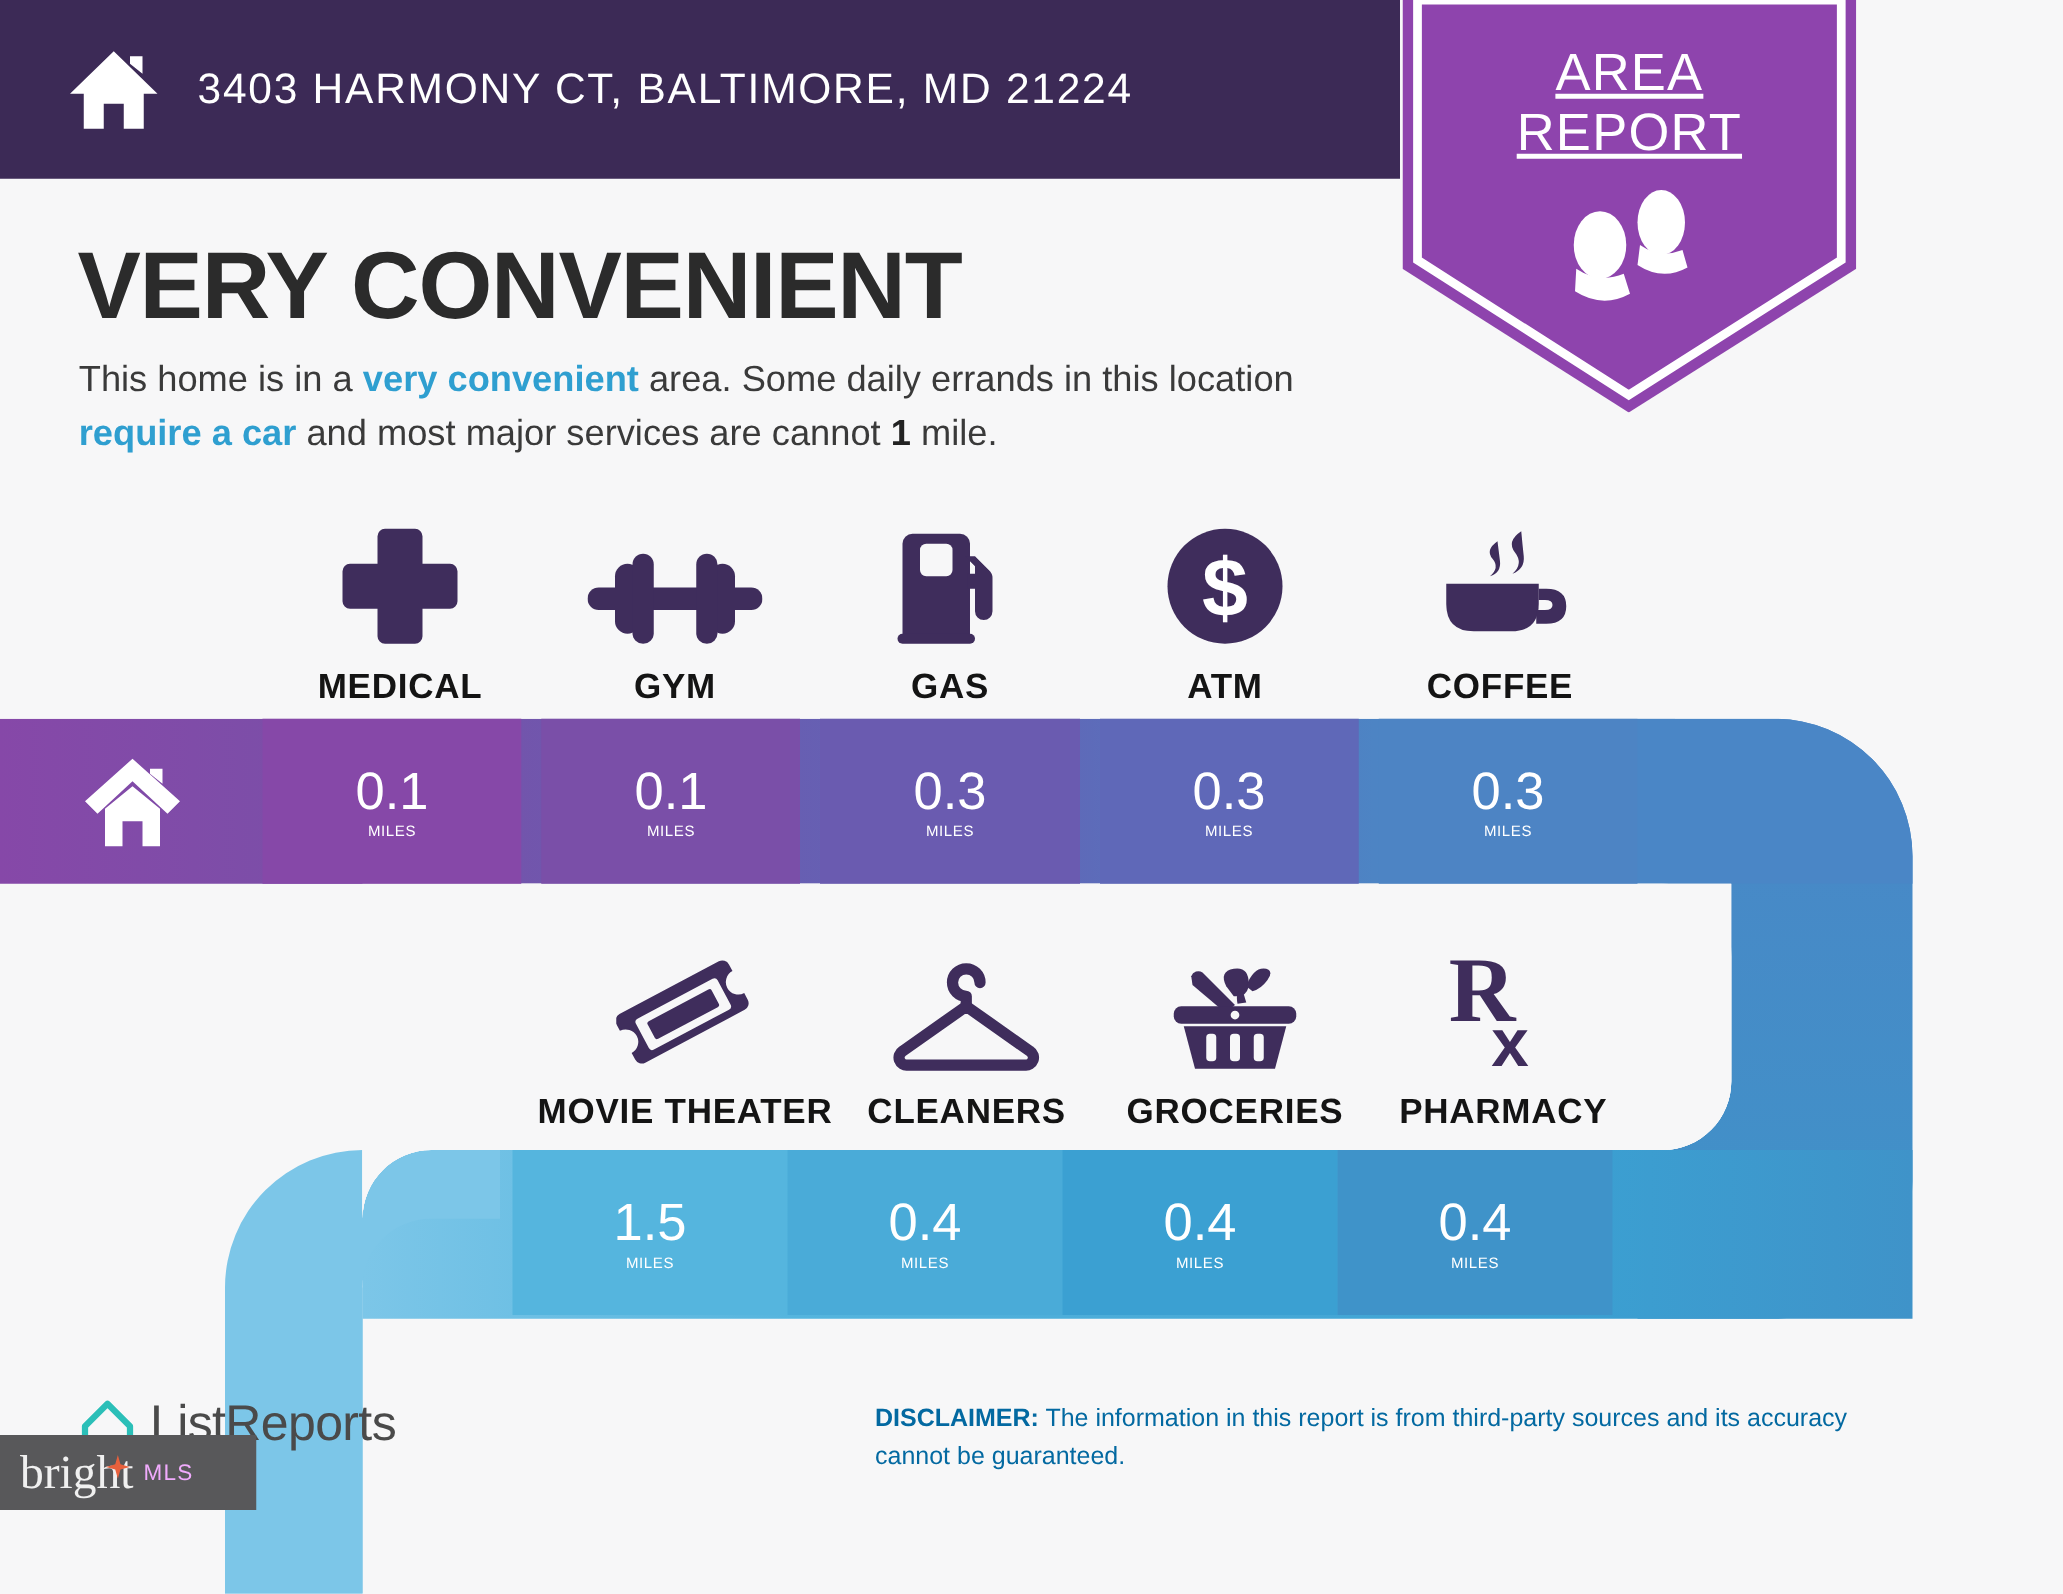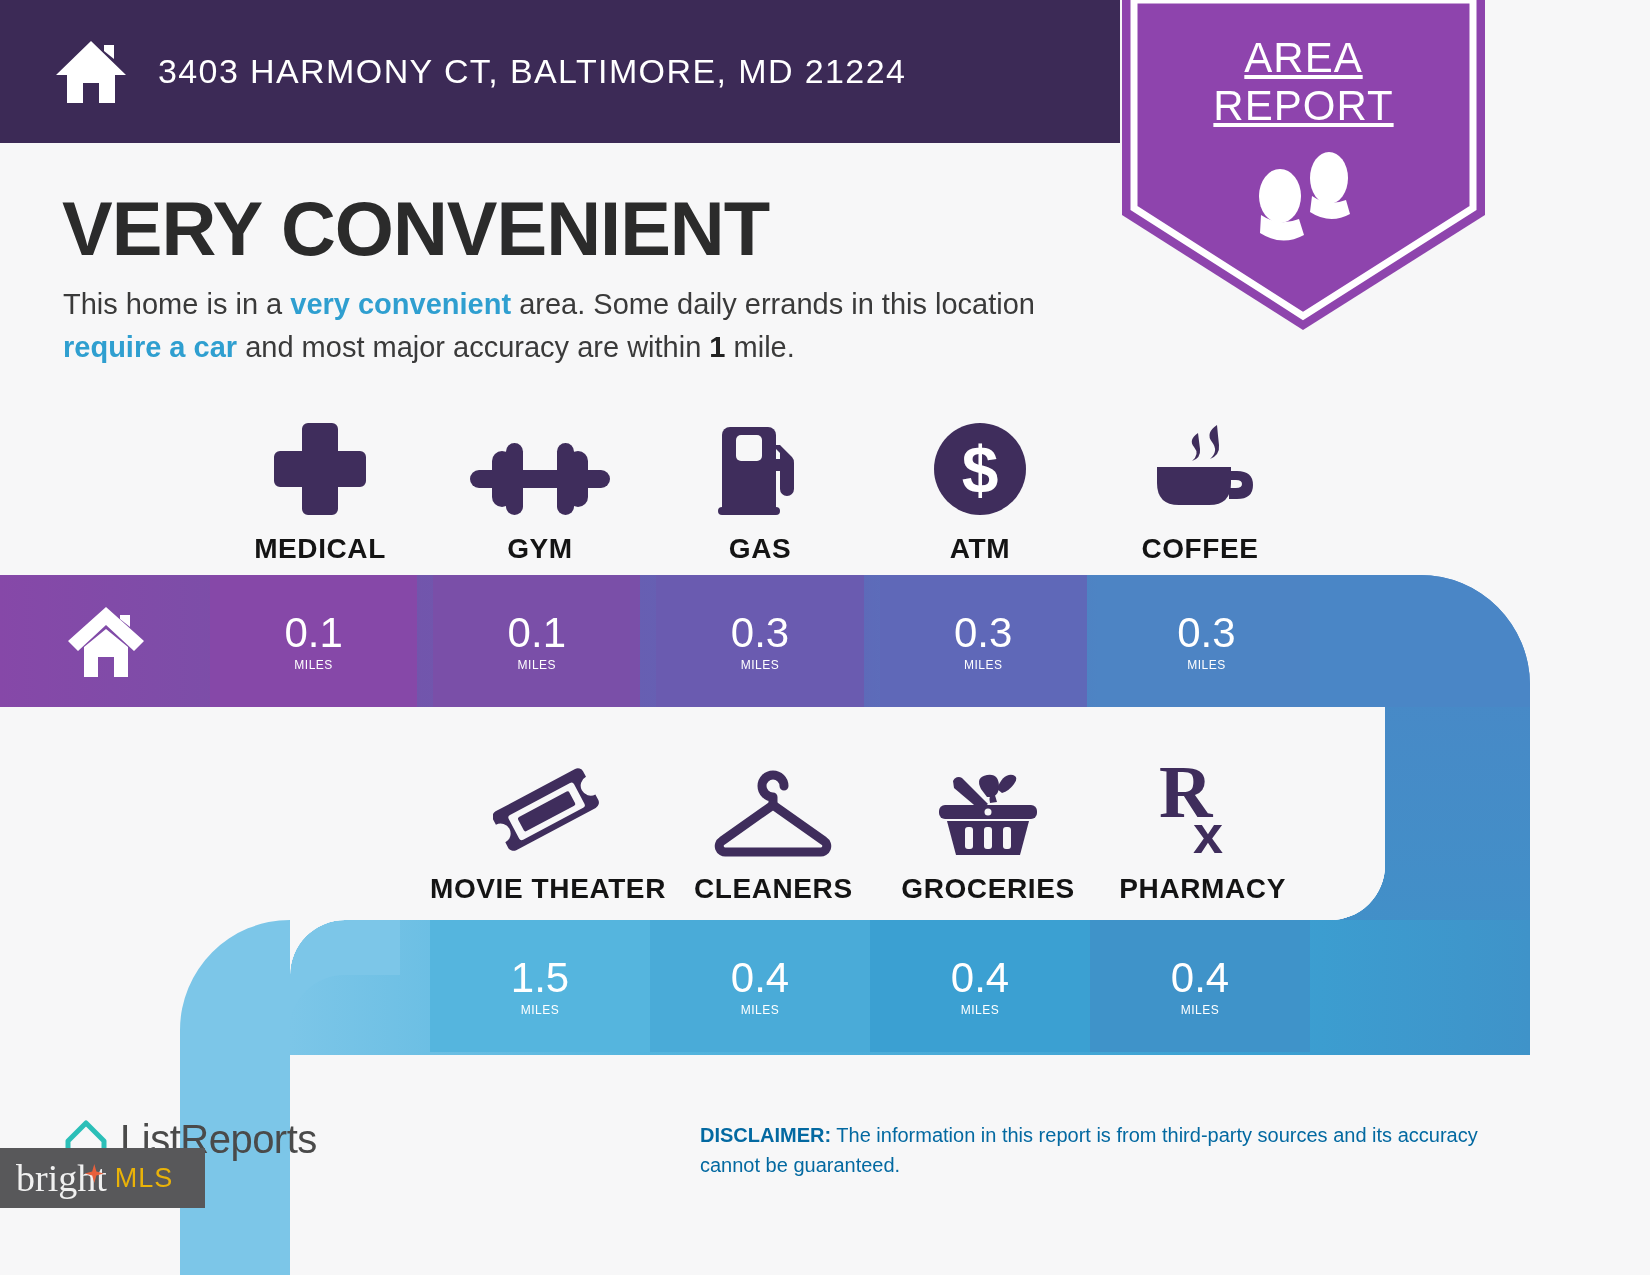--- a/index.html
+++ b/index.html
@@ -57,21 +57,21 @@
   .icon-glyph{ height:104px; display:flex; align-items:flex-end; justify-content:center; }
   .icon-glyph svg{ display:block; }
   .icon-label{
     margin-top:14px; font-size:28px; font-weight:bold;
     color:#141414; letter-spacing:.6px; white-space:nowrap;
   }
 
   
   .dist-row{ position:absolute; display:flex; }
   .dist-row.row1{ left:210px; top:575px; width:1100px; height:132px;gap:16px; }
-  .dist-row.row2{ left:430px; top:920px; width:880px; height:132px; }
+  .dist-row.row2{ left:410px; top:920px; width:880px; height:132px; }
   .dist-cell{
     flex:1 1 0; display:flex; flex-direction:column;
     align-items:center; justify-content:center; color:#fff;
   }
   .dist-value{ font-size:42px; line-height:46px; font-weight:300; }
   .dist-unit{ font-size:12px; letter-spacing:.5px; margin-top:2px; }
 
   .house-cell{
     position:absolute; left:0; top:575px; width:212px; height:132px;
     display:flex; align-items:center; justify-content:center;
@@ -81,21 +81,21 @@
   .listreports{
     position:absolute; left:62px; top:1115px;
     display:flex; align-items:center; gap:10px;
   }
   .lr-name{ font-size:40px; color:#4a4a4a; letter-spacing:-.5px; }
   .brightmls{
     position:absolute; left:0; top:1148px; width:205px; height:60px;
     background:#58585a; display:flex; align-items:center; padding-left:16px; gap:8px;
   }
   .bm-bright{ font-family:"Liberation Serif", serif; font-size:38px; color:#f0f0f0; position:relative; }
-  .bm-mls{ font-size:27px; color:#eab308; letter-spacing:1px; }
+  .bm-mls{ font-size:18px; color:#f0abfc; letter-spacing:1px; }
   .bm-star{
     position:absolute; right:3px; top:8px; width:19px; height:19px;
     background:#e8603c;
     clip-path:polygon(50% 0%,61% 39%,100% 50%,61% 61%,50% 100%,39% 61%,0% 50%,39% 39%);
   }
   .disclaimer{
     position:absolute; left:700px; top:1120px; width:810px;
     font-size:20px; line-height:30px; color:#0369a1;
   }
   .disclaimer b{ font-weight:bold; }
@@ -124,21 +124,21 @@
     </g>
   </svg>
   <div class="badge-text">
     <div>AREA</div>
     <div>REPORT</div>
   </div>
 </div>
 
 <div class="headline">VERY CONVENIENT</div>
 <div class="subtext">
-  <span>This home is in a </span><span class="hl">very convenient</span><span> area. Some daily errands in this location </span><span class="hl">require a car</span><span> and most major accuracy are within </span><span class="hl-dark">1</span><span> mile.</span>
+  <span>This home is in a </span><span class="hl">very convenient</span><span> area. Some daily errands in this location </span><span class="hl">require a car</span><span> and most major services are cannot </span><span class="hl-dark">1</span><span> mile.</span>
 </div>
 
 <div class="ribbon">
   <svg width="1650" height="700" viewBox="0 0 1650 700">
     <defs>
       <linearGradient id="gradTop" x1="0" y1="0" x2="1" y2="0">
         <stop offset="0" stop-color="#8648a8"></stop>
         <stop offset="0.20" stop-color="#7a4fa8"></stop>
         <stop offset="0.42" stop-color="#6a5bb0"></stop>
         <stop offset="0.63" stop-color="#5f68b8"></stop>

